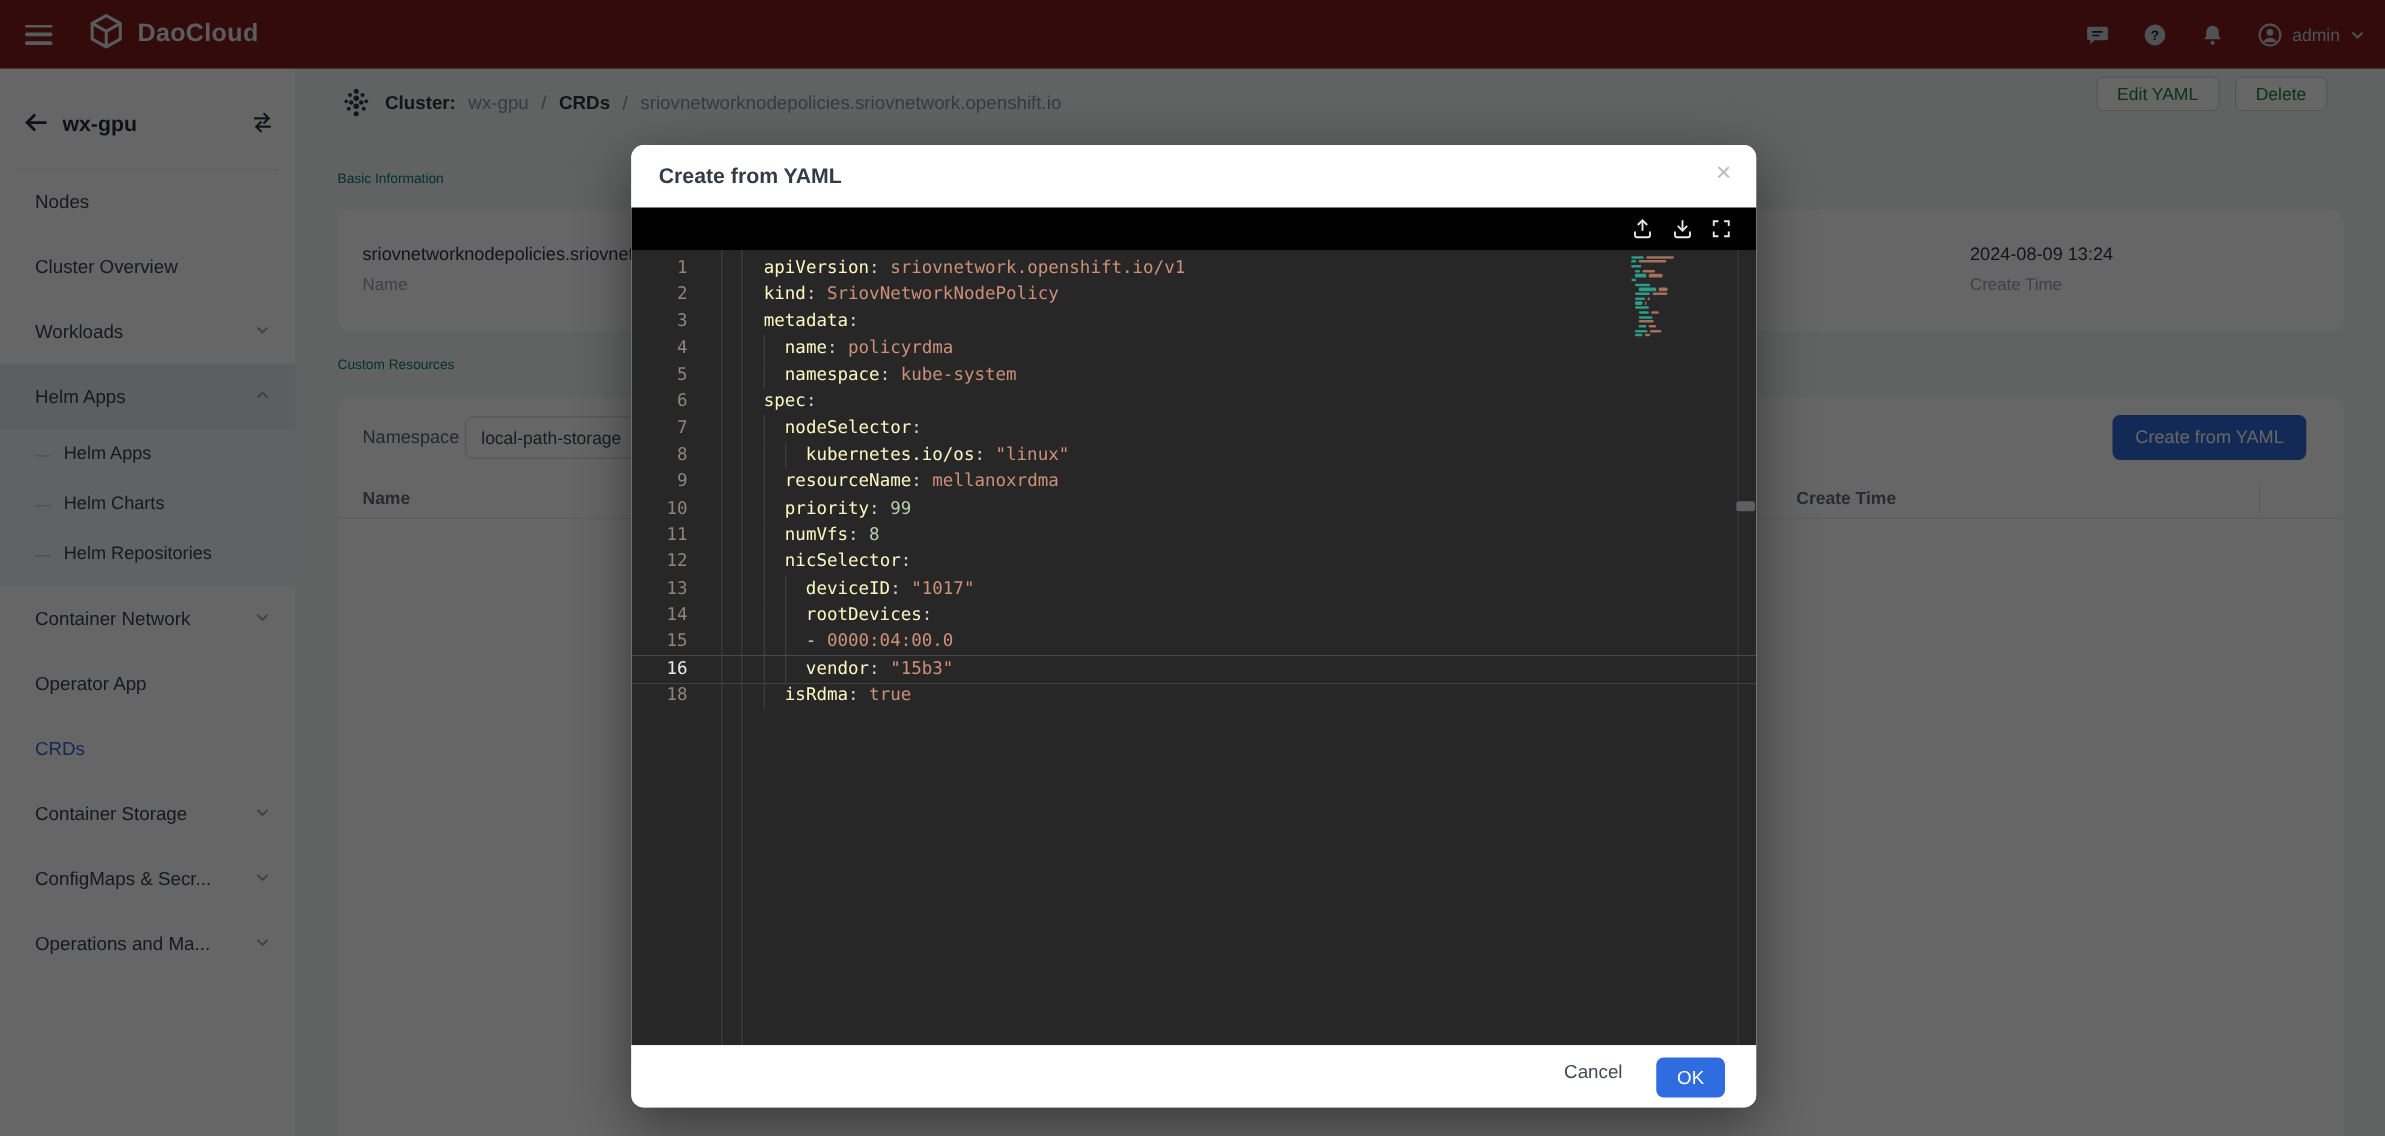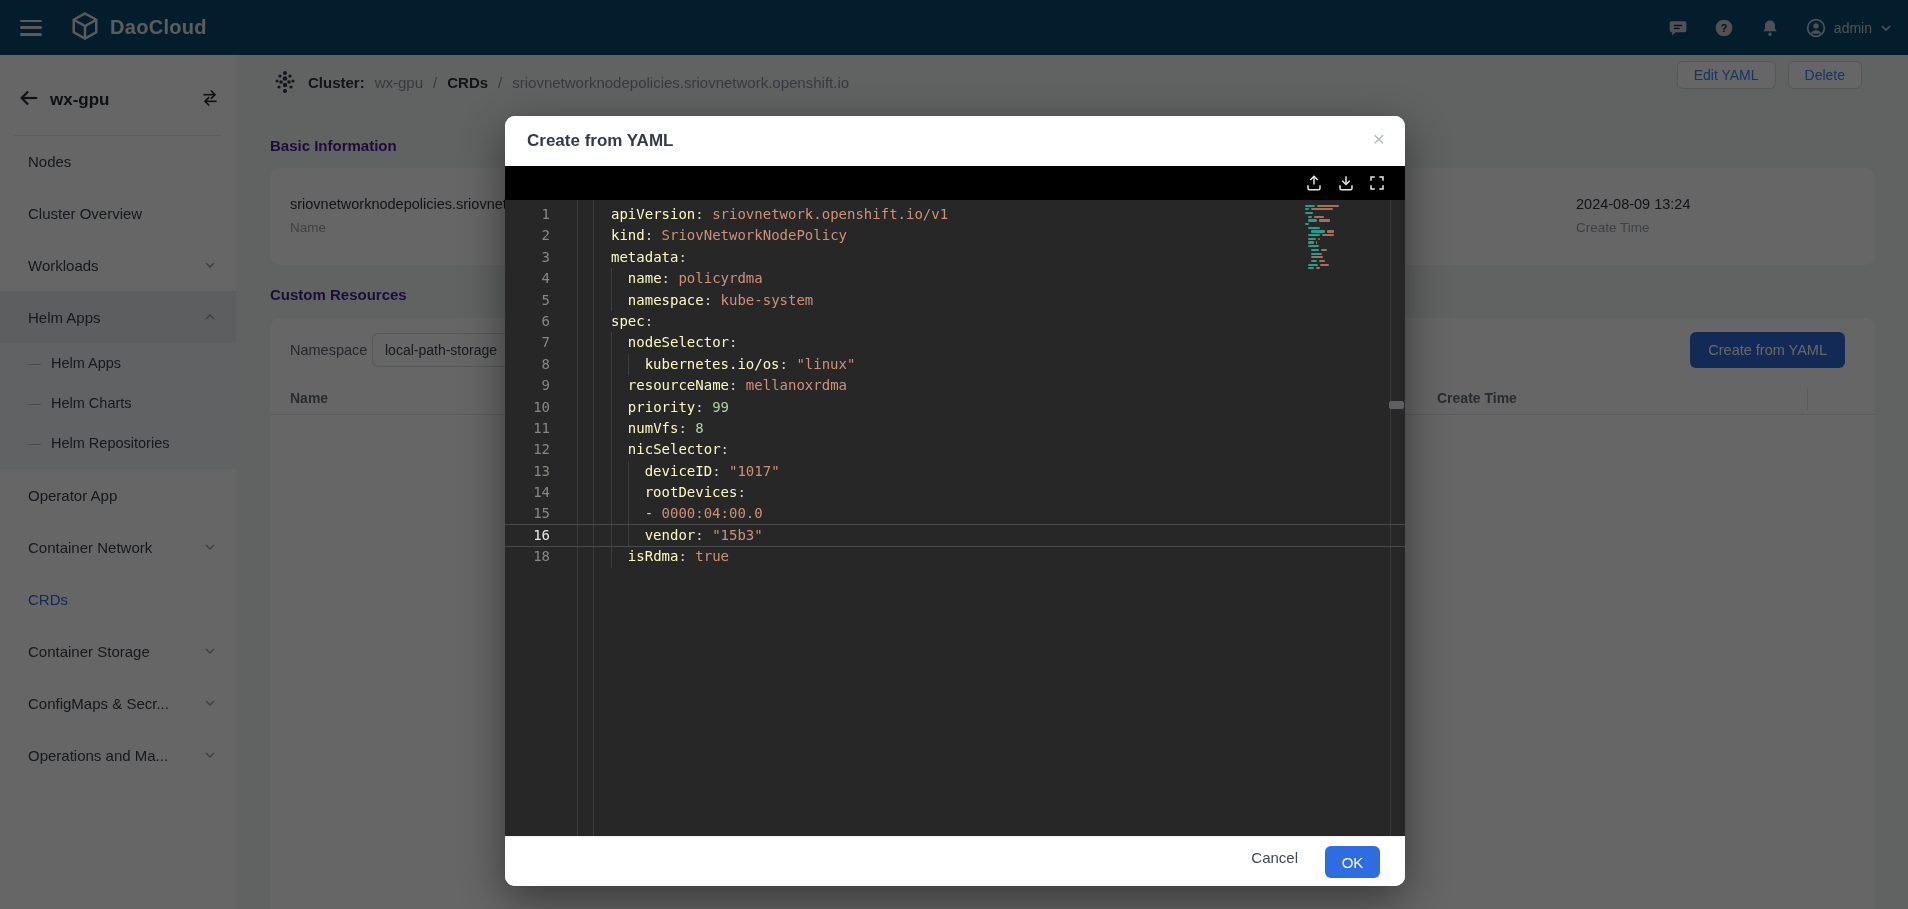--- a/index.html
+++ b/index.html
@@ -1,20 +1,20 @@
 <!DOCTYPE html>
 <html><head>
 <meta charset="utf-8">
 <style>
   * { margin:0; padding:0; box-sizing:border-box; }
   body { font-family:"Liberation Sans", sans-serif; background:#222; }
   .stage { position:relative; width:1908px; height:909px; overflow:hidden; background:#f3f4f6; }
 
   
-  .navbar { position:absolute; left:0; top:0; width:100%; height:55px; background:#0c4a6e; display:flex; align-items:center; z-index:1; }
+  .navbar { position:absolute; left:0; top:0; width:100%; height:55px; background:#7f1d1d; display:flex; align-items:center; z-index:1; }
   .hamburger { width:22px; height:16px; margin-left:20px; display:flex; flex-direction:column; justify-content:space-between; cursor:pointer; }
   .hamburger span { display:block; height:2.5px; background:#dfe2e6; border-radius:2px; }
   .brand { display:flex; align-items:center; margin-left:28px; }
   .brand svg { width:30px; height:30px; }
   .brand-name { color:#e2e5ea; font-size:20px; font-weight:bold; margin-left:10px; letter-spacing:.3px; }
   .nav-right { position:absolute; right:16px; top:0; height:55px; display:flex; align-items:center; gap:26px; color:#c6cbd2; }
   .nav-ic { width:20px; height:20px; cursor:pointer; }
   .nav-user { display:flex; align-items:center; gap:8px; cursor:pointer; }
   .nav-user .uname { font-size:14px; color:#c6cbd2; }
 
@@ -37,23 +37,23 @@
   .chev.up svg { transform:rotate(180deg); }
 
   
   .main { position:absolute; left:236px; top:55px; right:0; bottom:0; background:#f3f4f6; z-index:1; }
   .topbar { position:absolute; left:0; right:12px; top:0; height:48px; }
   .crumb { position:absolute; left:36px; top:14px; display:flex; align-items:center; gap:10px; font-size:15px; }
   .crumb .cicon { width:26px; height:26px; color:#2f3640; }
   .crumb .b { font-weight:bold; color:#2c333d; }
   .crumb .g { color:#8b919c; }
   .topbar-actions { position:absolute; right:34px; top:6px; display:flex; gap:12px; }
-  .btn-outline { height:28px; padding:0 16px; border:1px solid #d3d7de; border-radius:6px; background:#fff; font-size:14px; color:#3b82f6; display:flex; align-items:center; cursor:pointer; font-family:"Liberation Sans",sans-serif; }
-
-  .sec-title { position:absolute; left:34px; font-size:15px; font-weight:bold; color:#4c1d95; }
+  .btn-outline { height:28px; padding:0 16px; border:1px solid #d3d7de; border-radius:6px; background:#fff; font-size:14px; color:#15803d; display:flex; align-items:center; cursor:pointer; font-family:"Liberation Sans",sans-serif; }
+
+  .sec-title { position:absolute; left:34px; font-size:11px; font-weight:normal; color:#0f766e; }
   .t-basic { top:82px; }
   .t-custom { top:231px; }
 
   .card { position:absolute; left:34px; right:33px; background:#fff; border-radius:10px; }
   .card-basic { top:113px; height:97px; }
   .kv { position:absolute; top:0; }
   .kv .v { font-size:14.5px; color:#2e3440; padding-top:28px; }
   .kv .k { font-size:13.5px; color:#9aa1ac; padding-top:8px; }
   .kv-name { left:20px; }
   .kv-time { left:1306px; }
@@ -214,27 +214,27 @@
           <div class="sb-sub">
             <span class="dash">—</span>
             <span>Helm Charts</span>
           </div>
           <div class="sb-sub">
             <span class="dash">—</span>
             <span>Helm Repositories</span>
           </div>
         </div>
         <div class="sb-item">
-          <span>Operator App</span>
-        </div>
-        <div class="sb-item">
           <span>Container Network</span>
           <span class="chev down"><svg viewBox="0 0 12 12">
               <polyline points="2,4 6,8 10,4" fill="none" stroke="currentColor" stroke-width="1.5"></polyline>
             </svg></span>
+        </div>
+        <div class="sb-item">
+          <span>Operator App</span>
         </div>
         <div class="sb-item active">
           <span>CRDs</span>
         </div>
         <div class="sb-item">
           <span>Container Storage</span>
           <span class="chev down"><svg viewBox="0 0 12 12">
               <polyline points="2,4 6,8 10,4" fill="none" stroke="currentColor" stroke-width="1.5"></polyline>
             </svg></span>
         </div>

